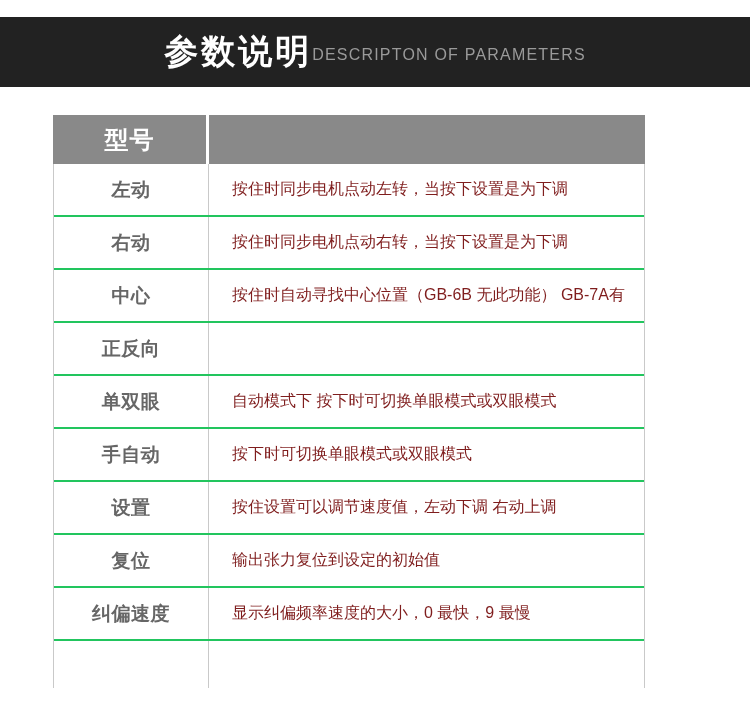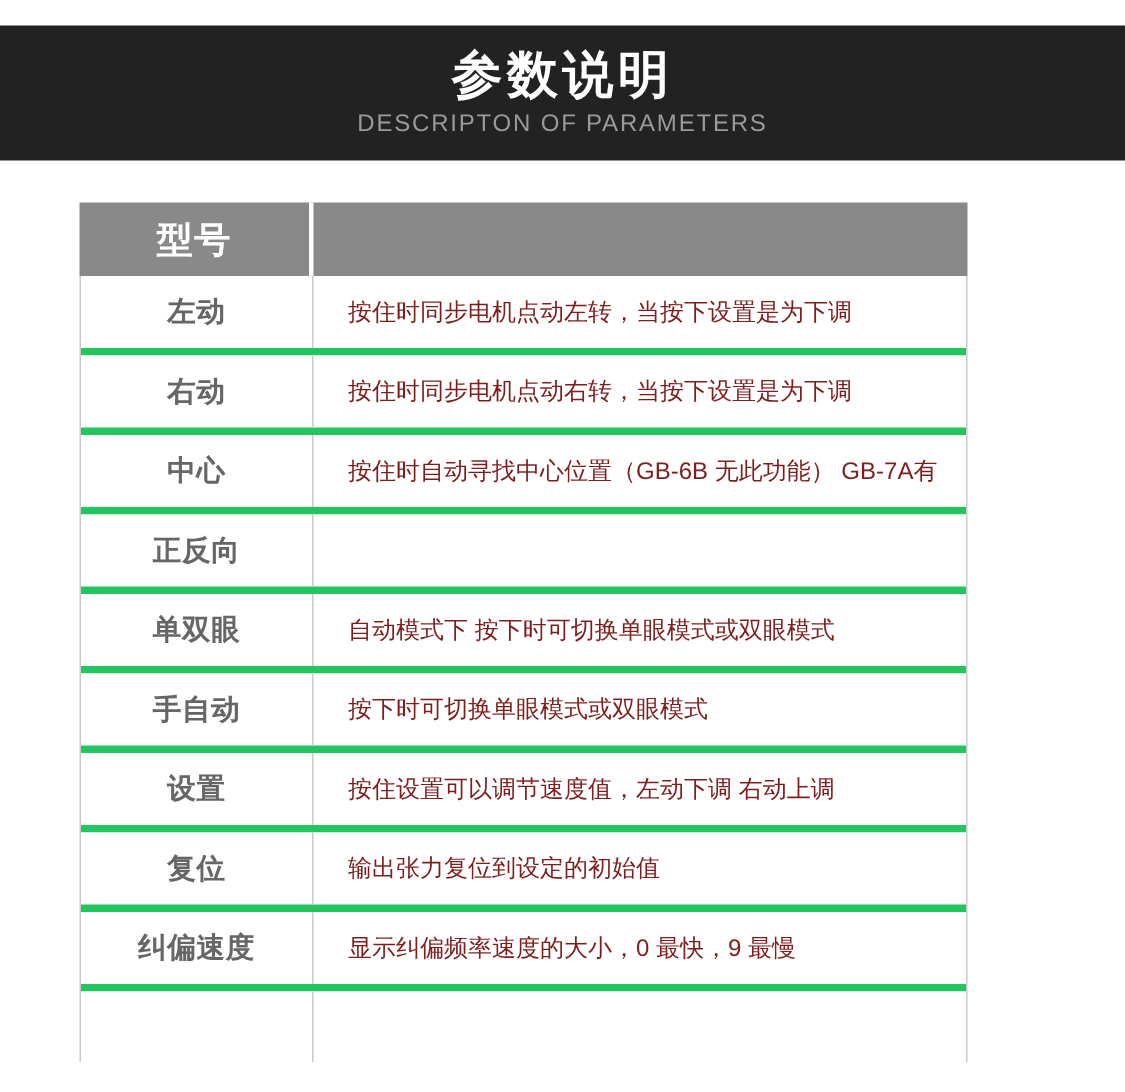--- a/index.html
+++ b/index.html
@@ -6,24 +6,24 @@
   html, body {
     width: 750px;
     height: 728px;
     background: #ffffff;
     font-family: "Liberation Sans", "DejaVu Sans", sans-serif;
     overflow: hidden;
   }
   
   .banner {
     margin-top: 17px;
-    height: 90px;
+    height: 70px;
     background: #222222;
     display: flex;
-    flex-direction: column;
+    flex-direction: row;
     align-items: center;
     justify-content: center;
   }
   .banner-title {
     color: #ffffff;
     font-size: 34px;
     font-weight: bold;
     letter-spacing: 3px;
     line-height: 1.1;
   }
@@ -65,21 +65,21 @@
     font-weight: bold;
     font-size: 24px;
   }
   .table-body {
     border-left: 1px solid #c9c9c9;
     border-right: 1px solid #c9c9c9;
   }
   .t-row {
     display: flex;
     height: 53px;
-    border-bottom: 5px solid #22c55e;
+    border-bottom: 2px solid #22c55e;
     background: #ffffff;
   }
   .t-row.last {
     height: 47px;
     border-bottom: none;
   }
   .td-label {
     width: 155px;
     border-right: 1px solid #c9c9c9;
     display: flex;

